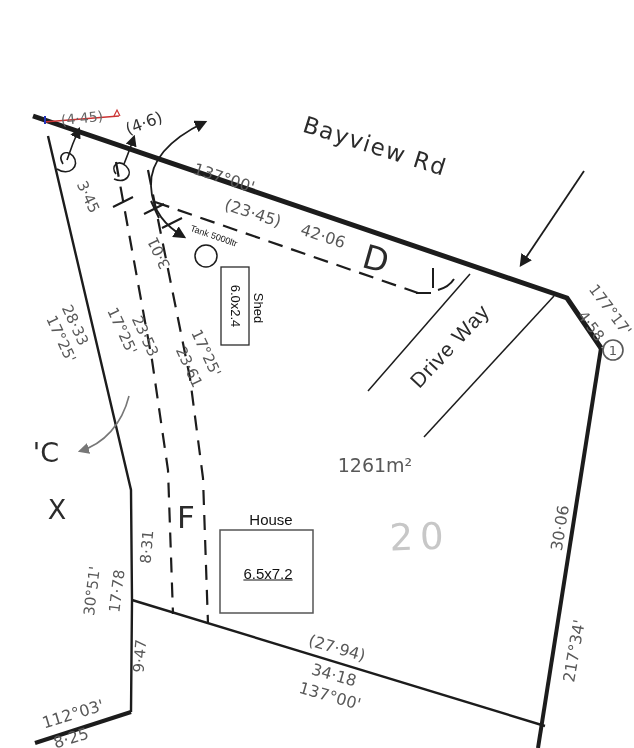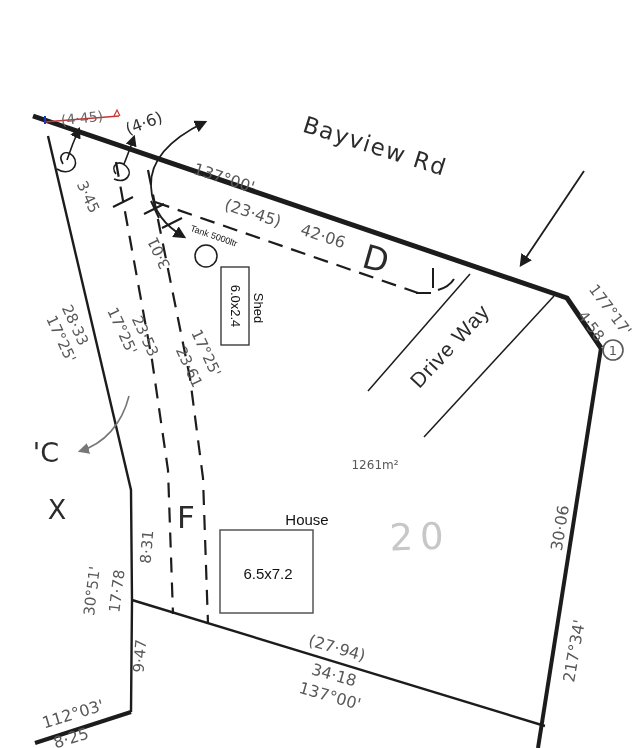--- a/index.html
+++ b/index.html
@@ -93,34 +93,34 @@
   <div class="t arial" style="left:214px;top:236px;font-size:9px;transform:translate(-50%,-50%) rotate(19deg);">Tank 5000ltr</div>
   <div class="t arial" style="left:235px;top:306px;font-size:13px;transform:translate(-50%,-50%) rotate(90deg);">6.0x2.4</div>
   <div class="t arial" style="left:258px;top:308px;font-size:13px;transform:translate(-50%,-50%) rotate(90deg);">Shed</div>
 
   <div class="t big" style="left:376px;top:259px;font-size:33px;transform:translate(-50%,-50%) rotate(16deg);">D</div>
   <div class="t big arial" style="left:450px;top:346px;font-size:21px;letter-spacing:1px;color:#2b2b2b;transform:translate(-50%,-50%) rotate(-47deg);">Drive Way</div>
 
   <div class="t" style="left:610px;top:310px;font-size:15px;transform:translate(-50%,-50%) rotate(53deg);">177°17'</div>
   <div class="t" style="left:591px;top:326px;font-size:15px;transform:translate(-50%,-50%) rotate(53deg);">4·58</div>
 
-  <div class="t" style="left:375px;top:465px;font-size:12px;transform:translate(-50%,-50%);">1261m²</div>
+  <div class="t" style="left:375px;top:465px;font-size:19px;transform:translate(-50%,-50%);">1261m²</div>
   <div class="t faded" style="left:420px;top:537px;font-size:37px;transform:translate(-50%,-50%) rotate(-2deg);">20</div>
 
   <div class="t big" style="left:46px;top:452px;font-size:27px;transform:translate(-50%,-50%);">'C</div>
   <div class="t big" style="left:57px;top:509px;font-size:27px;transform:translate(-50%,-50%);">X</div>
   <div class="t big" style="left:186px;top:517px;font-size:31px;transform:translate(-50%,-50%);">F</div>
 
   <div class="t" style="left:147px;top:547px;font-size:15px;transform:translate(-50%,-50%) rotate(-85deg);">8·31</div>
   <div class="t" style="left:92px;top:591px;font-size:15px;transform:translate(-50%,-50%) rotate(-83deg);">30°51'</div>
   <div class="t" style="left:117px;top:591px;font-size:15px;transform:translate(-50%,-50%) rotate(-83deg);">17·78</div>
   <div class="t" style="left:140px;top:656px;font-size:15px;transform:translate(-50%,-50%) rotate(-85deg);">9·47</div>
 
-  <div class="t arial" style="left:271px;top:519px;font-size:15px;transform:translate(-50%,-50%);margin-left:36px;">House</div>
-  <div class="t arial" style="left:268px;top:573px;font-size:15px;transform:translate(-50%,-50%);">6.5x7.2</div>
+  <div class="t arial" style="left:271px;top:519px;font-size:15px;transform:translate(-50%,-50%);">House</div>
+  <div class="t arial" style="left:268px;top:573px;font-size:15px;transform:translate(-50%,-50%);text-decoration:underline;">6.5x7.2</div>
 
   <div class="t" style="left:560px;top:528px;font-size:16px;transform:translate(-50%,-50%) rotate(-81deg);">30·06</div>
   <div class="t" style="left:574px;top:651px;font-size:16px;transform:translate(-50%,-50%) rotate(-80deg);">217°34'</div>
 
   <div class="t" style="left:337px;top:648px;font-size:16px;transform:translate(-50%,-50%) rotate(16deg);">(27·94)</div>
   <div class="t" style="left:334px;top:675px;font-size:16px;transform:translate(-50%,-50%) rotate(16deg);">34·18</div>
   <div class="t" style="left:330px;top:696px;font-size:16px;transform:translate(-50%,-50%) rotate(16deg);">137°00'</div>
 
   <div class="t" style="left:73px;top:714px;font-size:16px;transform:translate(-50%,-50%) rotate(-17deg);">112°03'</div>
   <div class="t" style="left:71px;top:738px;font-size:16px;transform:translate(-50%,-50%) rotate(-17deg);">8·25</div>

